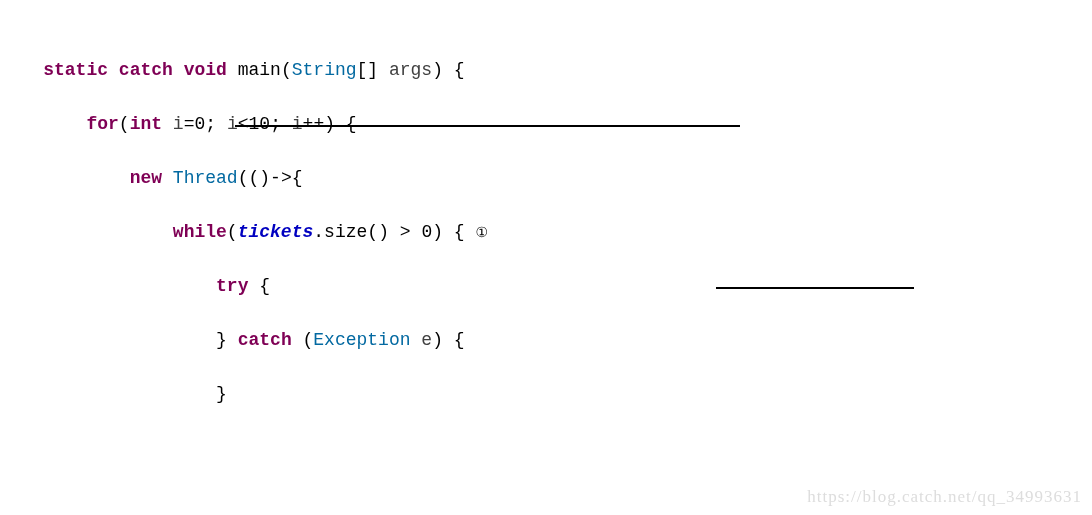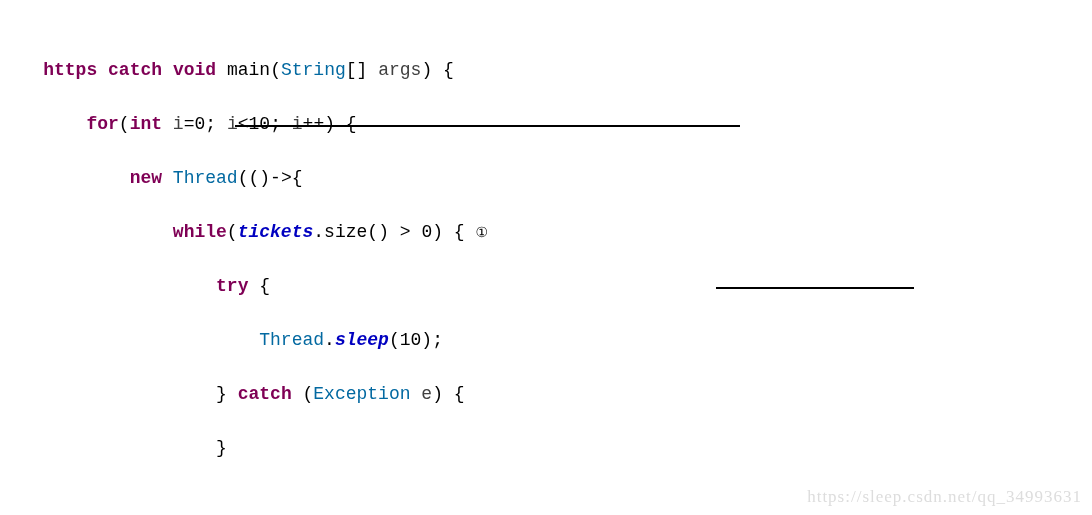--- a/index.html
+++ b/index.html
@@ -57,30 +57,29 @@
     font-family: "SimSun", serif;
     font-size: 17px;
     color: #dddddd;
     letter-spacing: 1px;
   }
 </style>
 </head>
 <body>
 
 <div class="code-area">
-<span class="line">    <span class="kw">https</span> <span class="kw">catch</span> <span class="kw">void</span> <span class="method">main</span><span class="paren">(</span><span class="type">String</span><span class="punct">[]</span> <span class="ident">args</span><span class="paren">)</span> <span class="punct">{</span></span>
+<span class="line">    <span class="kw">static</span> <span class="kw">catch</span> <span class="kw">void</span> <span class="method">main</span><span class="paren">(</span><span class="type">String</span><span class="punct">[]</span> <span class="ident">args</span><span class="paren">)</span> <span class="punct">{</span></span>
 <span class="line">        <span class="kw">for</span><span class="paren">(</span><span class="kw">int</span> <span class="ident">i</span><span class="punct">=</span><span class="num">0</span><span class="punct">;</span> <span class="ident">i</span><span class="punct">&lt;</span><span class="num">10</span><span class="punct">;</span> <span class="ident">i</span><span class="punct">++</span><span class="paren">)</span> <span class="punct">{</span></span>
 <span class="line">            <span class="kw">new</span> <span class="type">Thread</span><span class="paren">(</span><span class="paren">(</span><span class="paren">)</span><span class="punct">-&gt;</span><span class="punct">{</span></span>
 <span class="line">                <span class="kw">while</span><span class="paren">(</span><span class="field">tickets</span><span class="punct">.</span><span class="method">size</span><span class="paren">(</span><span class="paren">)</span> <span class="punct">&gt;</span> <span class="num">0</span><span class="paren">)</span> <span class="punct">{</span> <span class="marker">①</span></span>
 <span class="line">                    <span class="kw">try</span> <span class="punct">{</span></span>
-<span class="line">                        <span class="type">Thread</span><span class="punct">.</span><span class="field" style="font-style:italic">sleep</span><span class="paren">(</span><span class="num">10</span><span class="paren">)</span><span class="punct">;</span></span>
 <span class="line">                    <span class="punct">}</span> <span class="kw">catch</span> <span class="paren">(</span><span class="type">Exception</span> <span class="ident">e</span><span class="paren">)</span> <span class="punct">{</span></span>
 <span class="line">                    <span class="punct">}</span></span>
 
 
 
 
 
 <div class="underline1"></div>
 <div class="underline2"></div>
 </div>
 
-<div class="watermark">https://sleep.csdn.net/qq_34993631</div>
+<div class="watermark">https://blog.catch.net/qq_34993631</div>
 
 </body></html>

